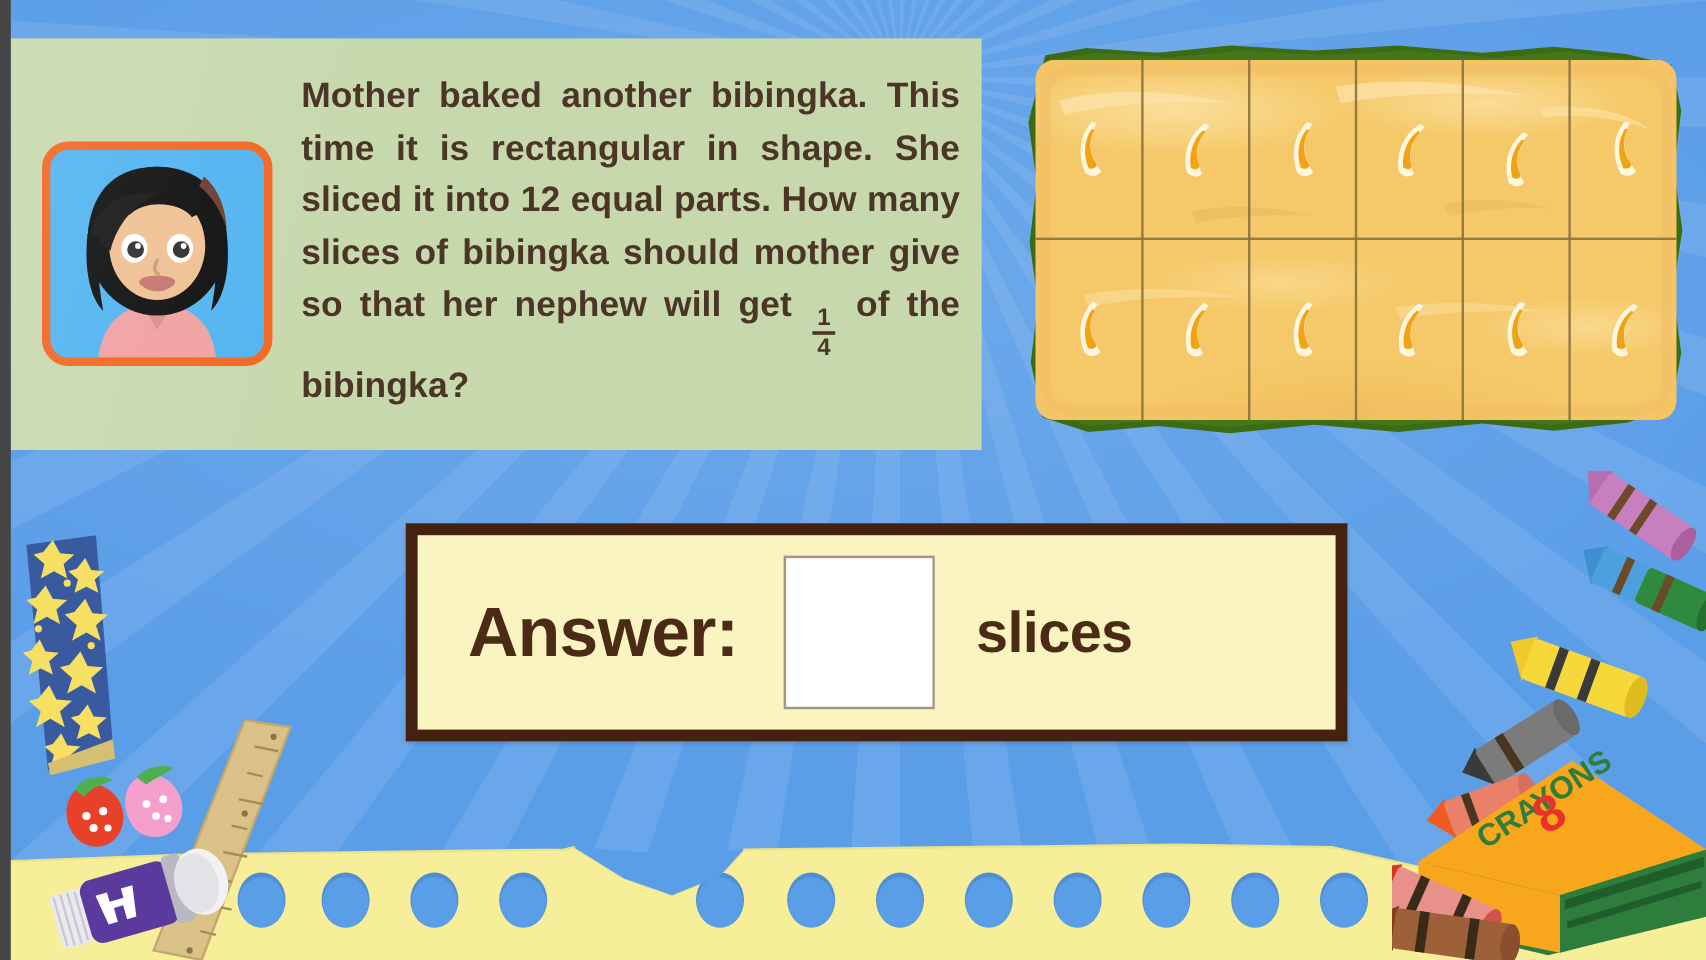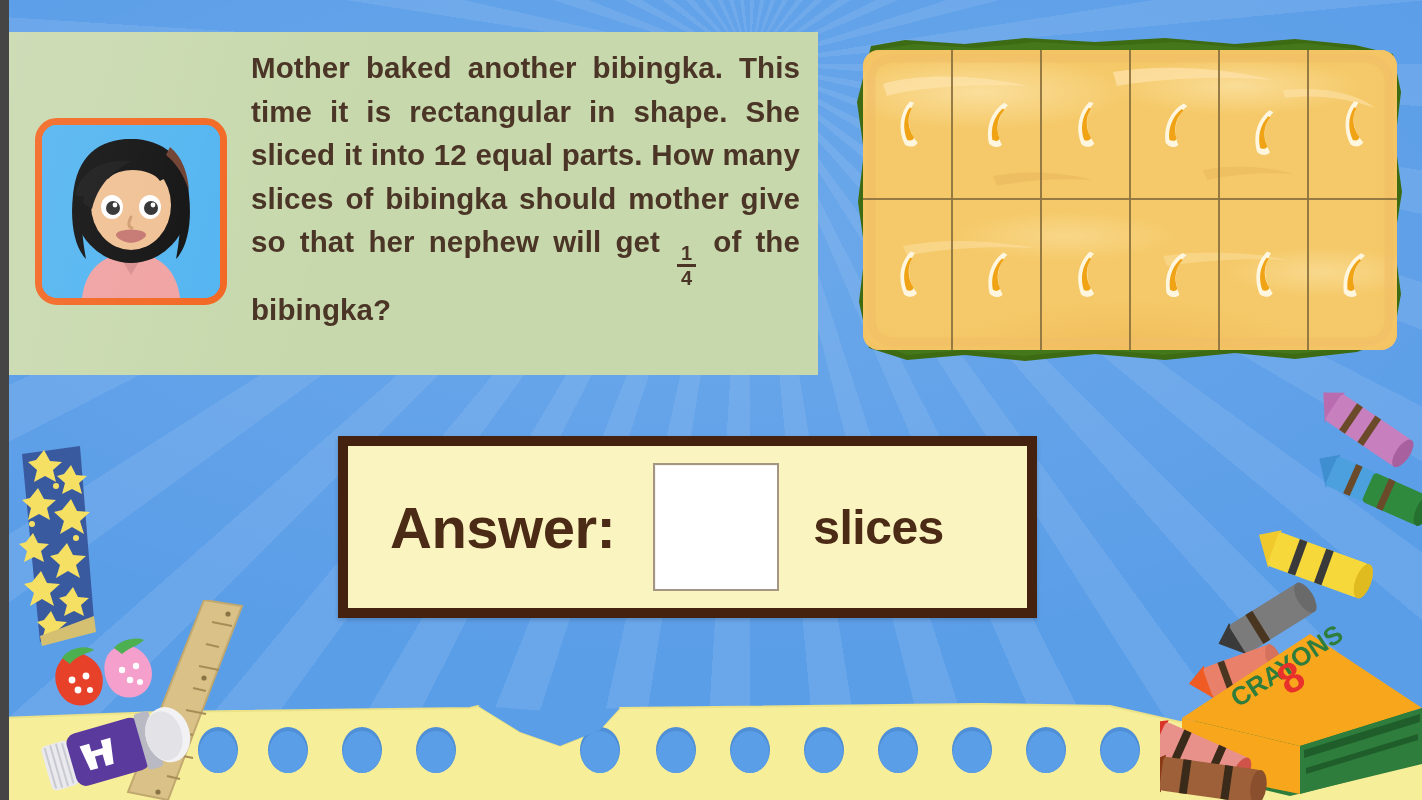--- a/index.html
+++ b/index.html
@@ -58,21 +58,21 @@
     border:7px solid #f2641e;
     border-radius:22px;
     background:#4fb3f0;
     overflow:hidden;
     position:relative;
   }
   .avatar-art { position:absolute; inset:0; }
 
   .question-text {
     flex:1 1 auto;
-    margin-left:24px; margin-top:0;
+    margin-left:24px; margin-top:12px;
     color:#4b3526;
     font-size:29.5px;
     line-height:43.5px;
     font-weight:bold;
     text-align:justify;
     letter-spacing:0.1px;
     position:relative; z-index:2;
   }
   .question-text .frac {
     display:inline-flex; flex-direction:column;
@@ -115,21 +115,21 @@
     display:flex; align-items:center; justify-content:center;
   }
   .banana {
     width:30px; height:52px;
     position:relative;
   }
   .banana svg { display:block; }
 
   
   .answer-box {
-    position:absolute; left:338px; top:436px; width:699px; height:182px;
+    position:absolute; left:338px; top:436px; width:785px; height:182px;
     background:#faf4c0;
     border:10px solid #44220f;
     display:flex; align-items:center;
     padding-left:42px;
     z-index:20;
     box-shadow:0 2px 4px rgba(0,0,0,0.18);
   }
   .answer-label {
     color:#4b2a16;
     font-size:58px;

